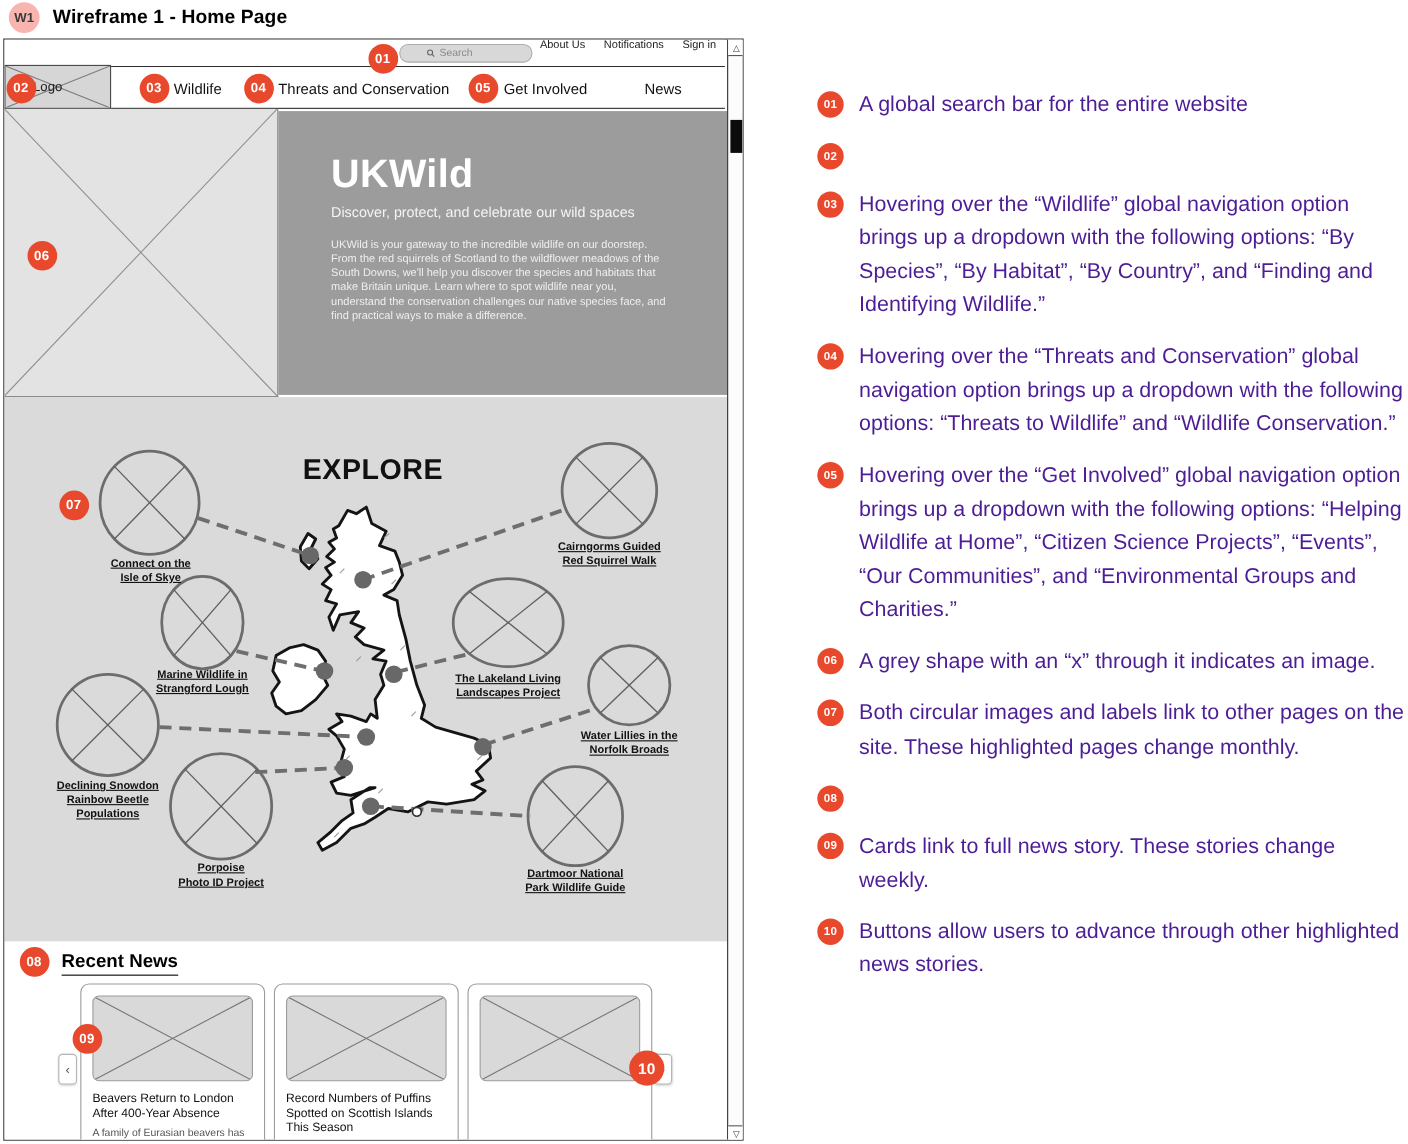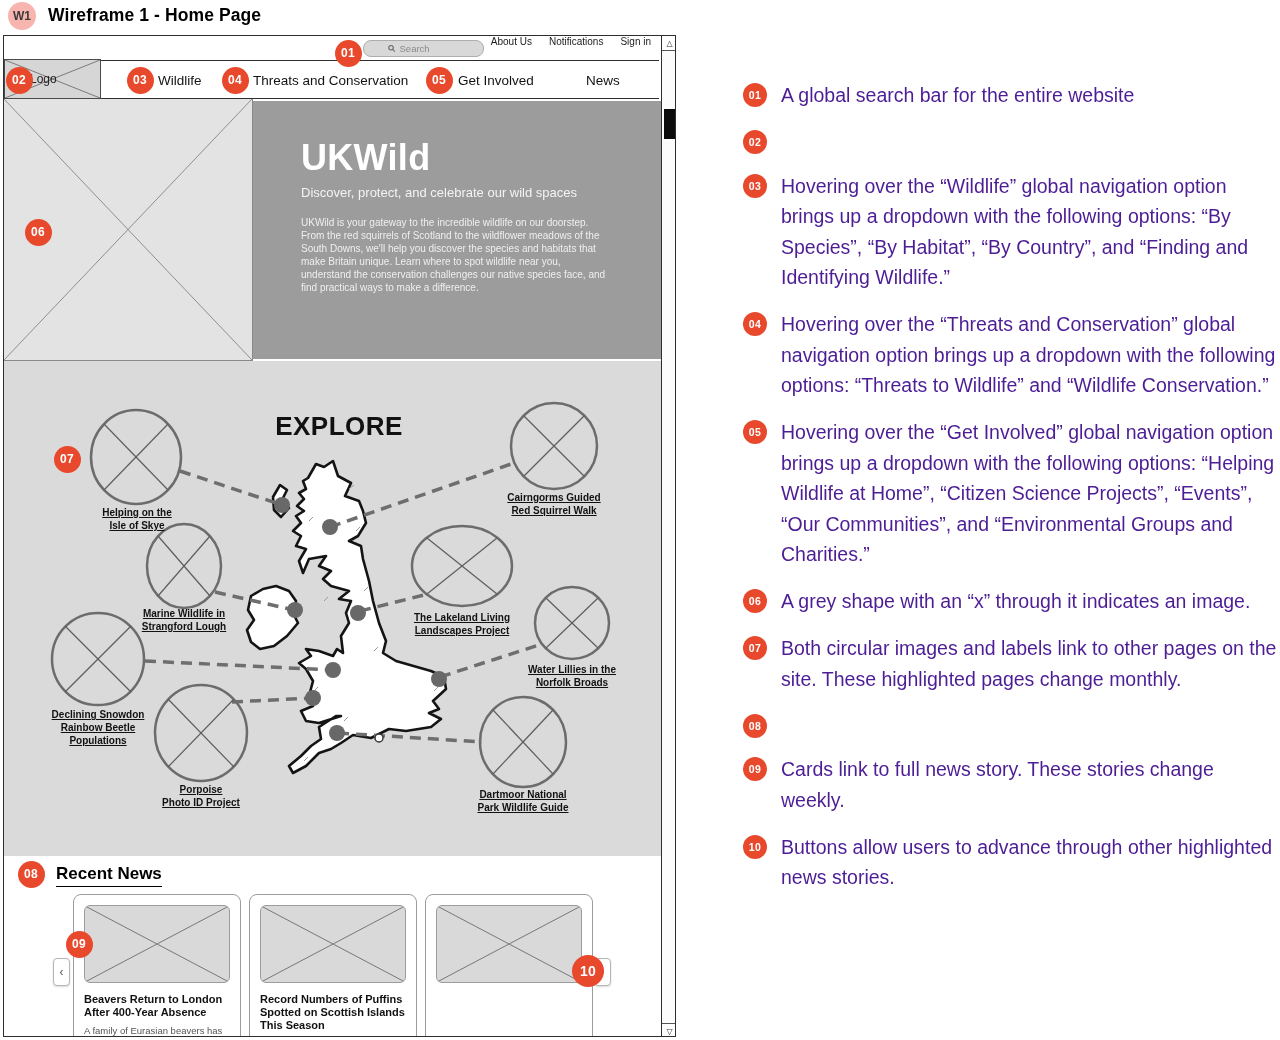--- a/index.html
+++ b/index.html
@@ -54,21 +54,21 @@
     text-decoration:underline; cursor:pointer; }
 
   
   .news { left:0; top:820px; width:657px; height:182px; background:#fff; }
   .news-heading { position:absolute; left:52px; top:8px; font-size:17px; font-weight:700; color:#000;
     border-bottom:1.5px solid #000; padding-bottom:2px; cursor:pointer; }
   .card { position:absolute; top:38px; width:168px; height:172px; background:#fff;
     border:1px solid #9c9c9c; border-radius:8px; padding:10px; cursor:pointer; }
   .ph-img { position:relative; width:100%; height:78px; background:#D9D9D9;
     border:1px solid #9c9c9c; border-radius:6px; overflow:hidden; }
-  .card-title { margin-top:10px; font-size:11px; font-weight:700; line-height:13px; color:#111; }
+  .card-title { margin-top:10px; font-size:11px; font-weight:400; line-height:13px; color:#111; }
   .card-body { margin-top:6px; font-size:9.5px; line-height:11.5px; color:#555; }
   .car-btn { position:absolute; top:102px; width:17px; height:28px; background:#fff;
     border:1px solid #b5b5b5; border-radius:4px; color:#555; font-size:12px;
     display:flex; align-items:center; justify-content:center; cursor:pointer;
     box-shadow:0 1px 2px rgba(0,0,0,.15); }
 
   
   .sbar { left:657px; top:0; width:16px; height:1002px; background:#FCFCFC; border-left:1.5px solid #2e2e2e; }
   .sbar-box { position:absolute; left:0; width:100%; height:15px; background:#fff;
     display:flex; align-items:center; justify-content:center;
@@ -255,21 +255,21 @@
             <g stroke="#5e5e5e" stroke-width="1.2">
                 <line x1="489" y1="349" x2="549" y2="413"></line>
                 <line x1="549" y1="349" x2="489" y2="413"></line>
               </g>
           </g>
         </g>
       </svg>
 
       <div class="explore-title">EXPLORE</div>
 
-      <div class="spot-label" style="left:133px;top:145px">Helping on the
+      <div class="spot-label" style="left:133px;top:145px">Connect on the
 Isle of Skye</div>
       <div class="spot-label" style="left:550px;top:130px">Cairngorms Guided
 Red Squirrel Walk</div>
       <div class="spot-label" style="left:180px;top:246px">Marine Wildlife in
 Strangford Lough</div>
       <div class="spot-label" style="left:458px;top:250px">The Lakeland Living
 Landscapes Project</div>
       <div class="spot-label" style="left:568px;top:302px">Water Lillies in the
 Norfolk Broads</div>
       <div class="spot-label" style="left:94px;top:347px">Declining Snowdon

